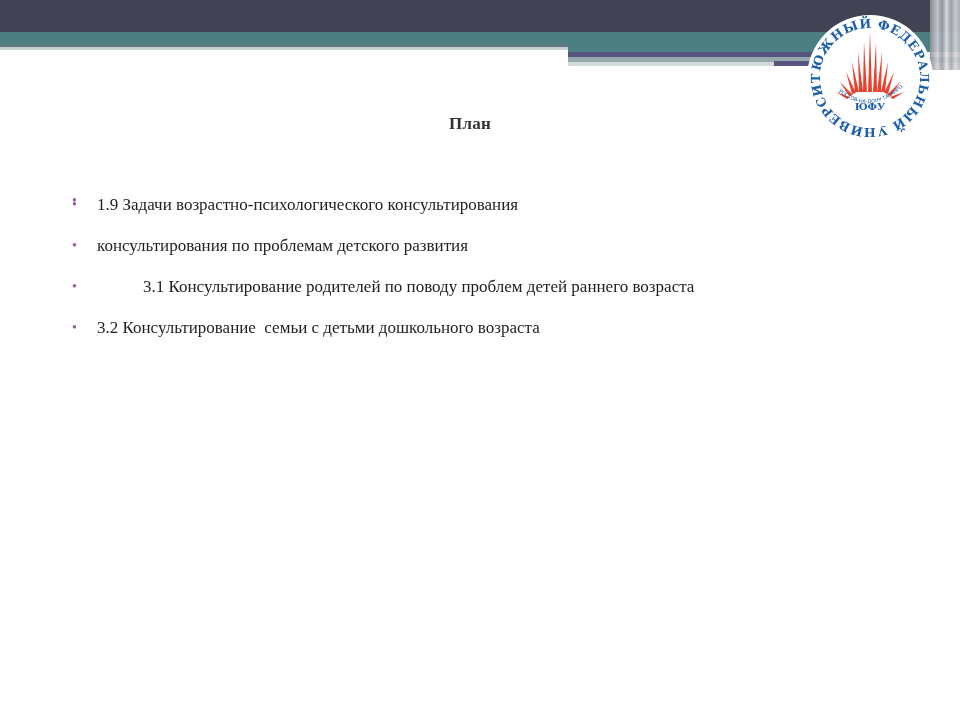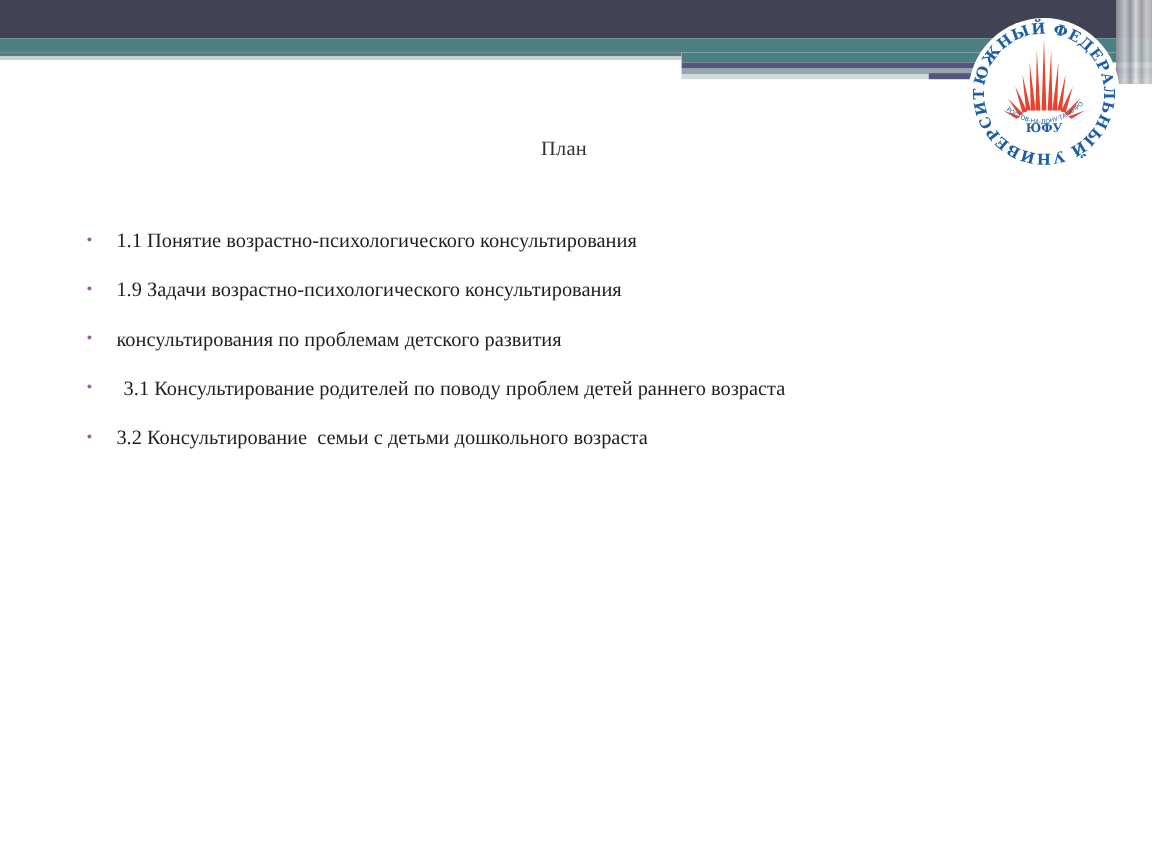--- a/index.html
+++ b/index.html
@@ -18,30 +18,30 @@
     .hdr-stripe-gray1 { position: absolute; left: 568px; top: 57px; width: 392px; height: 5px; background: #95a8ab; }
     .hdr-stripe-light { position: absolute; left: 568px; top: 62px; width: 392px; height: 4px; background: #d3dadb; }
     .hdr-stripe-purple2 { position: absolute; left: 774px; top: 61px; width: 100px; height: 5px; background: #55557f; }
     .right-edge { position: absolute; left: 930px; top: 0; width: 30px; height: 70px;
       background: linear-gradient(90deg, #8e9098 0%, #cfd1d6 25%, #9a9ca4 40%, #e4e5e8 55%, #a6a8ae 70%, #d5d7da 85%, #b6b8bd 100%); opacity: .9; }
 
     .logo { position: absolute; left: 806px; top: 14px; width: 128px; height: 128px; }
 
     .title {
       position: absolute; left: 0; top: 114px; width: 940px; text-align: center;
-      font-weight: normal; font-size: 17px; color: #333333; letter-spacing: .2px;
+      font-weight: bold; font-size: 17px; color: #333333; letter-spacing: .2px;
     }
 
     .content { position: absolute; left: 72px; top: 182px; width: 826px; }
     .item { position: relative; padding-left: 25px; font-size: 17px; color: #1e1e1e; line-height: 37px; }
     .item + .item { margin-top: 4px; }
     .bullet { position: absolute; left: 0; top: 0; color: #9b5aa4; font-size: 14px; line-height: 37px; }
     .line { display: block; white-space: nowrap; }
     .justify { text-align: justify; text-align-last: justify; white-space: normal; }
-    .indent-1 { padding-left: 6px; }
+    .indent-1 { padding-left: 6px; margin-left: 40px; }
   </style>
 </head>
 <body>
 
 <div>
   <div class="hdr-dark"></div>
   <div class="hdr-teal"></div>
   <div class="hdr-teal-left-edge"></div>
   <div class="hdr-teal-left-fade"></div>
   <div class="hdr-right-block"></div>
@@ -84,21 +84,20 @@
     </text>
   </svg>
 </div>
 
 <div class="title">План</div>
 
 <div class="content">
 
   <div class="item">
     <span class="bullet">•</span>
-    <span class="line">1.1 Понятие возрастно-психологического консультирования</span>
   </div>
 
   <div class="item">
     <span class="bullet">•</span>
     <span class="line">1.9 Задачи возрастно-психологического консультирования</span>
   </div>
 
   <div class="item">
     <span class="bullet">•</span>
     <span class="line">консультирования по проблемам детского развития</span>

